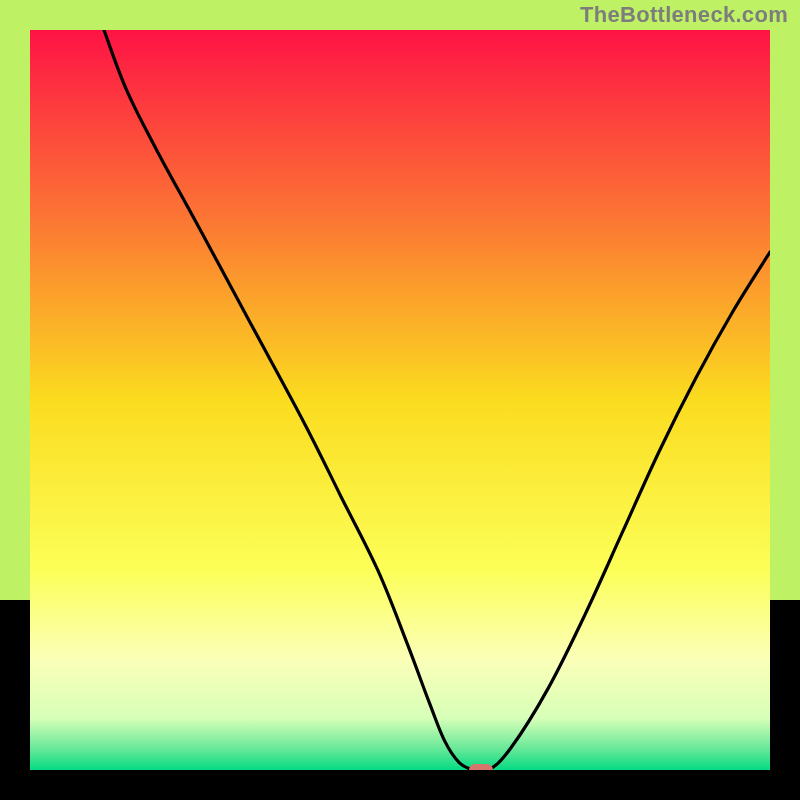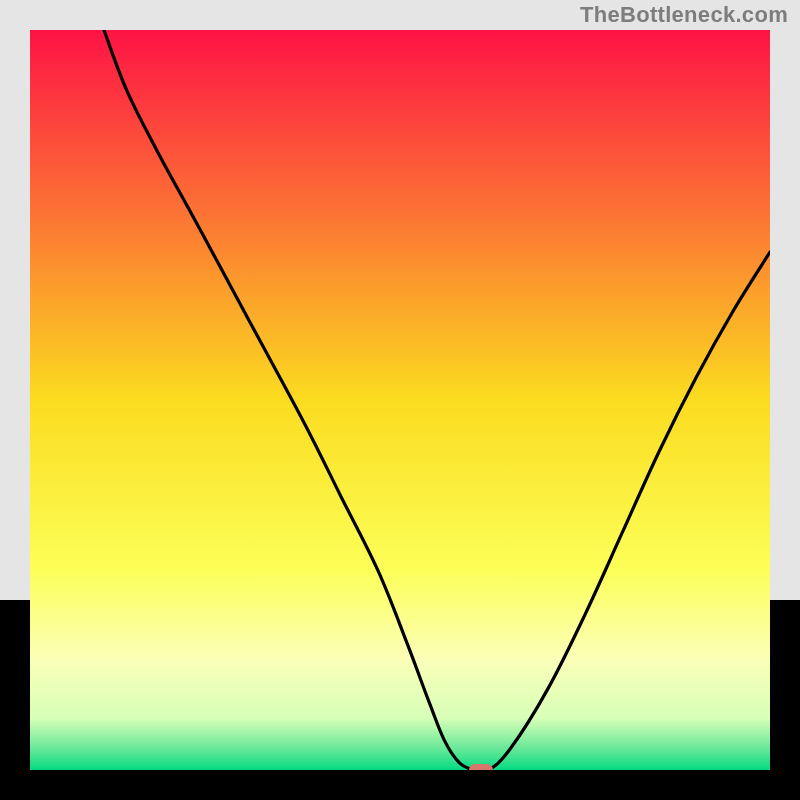--- a/index.html
+++ b/index.html
@@ -8,21 +8,21 @@
     width: 800px;
     height: 800px;
     background: #000;
     font-family: Arial, Helvetica, sans-serif;
     overflow: hidden;
   }
   .frame {
     position: relative;
     width: 800px;
     height: 600px;
-    background: #e5e5e5;
+    background: #bef264;
   }
   .watermark {
     position: absolute;
     top: 2px;
     right: 12px;
     color: #7d7d7d;
     font-size: 22px;
     font-weight: 600;
     letter-spacing: 0.3px;
     z-index: 20;

